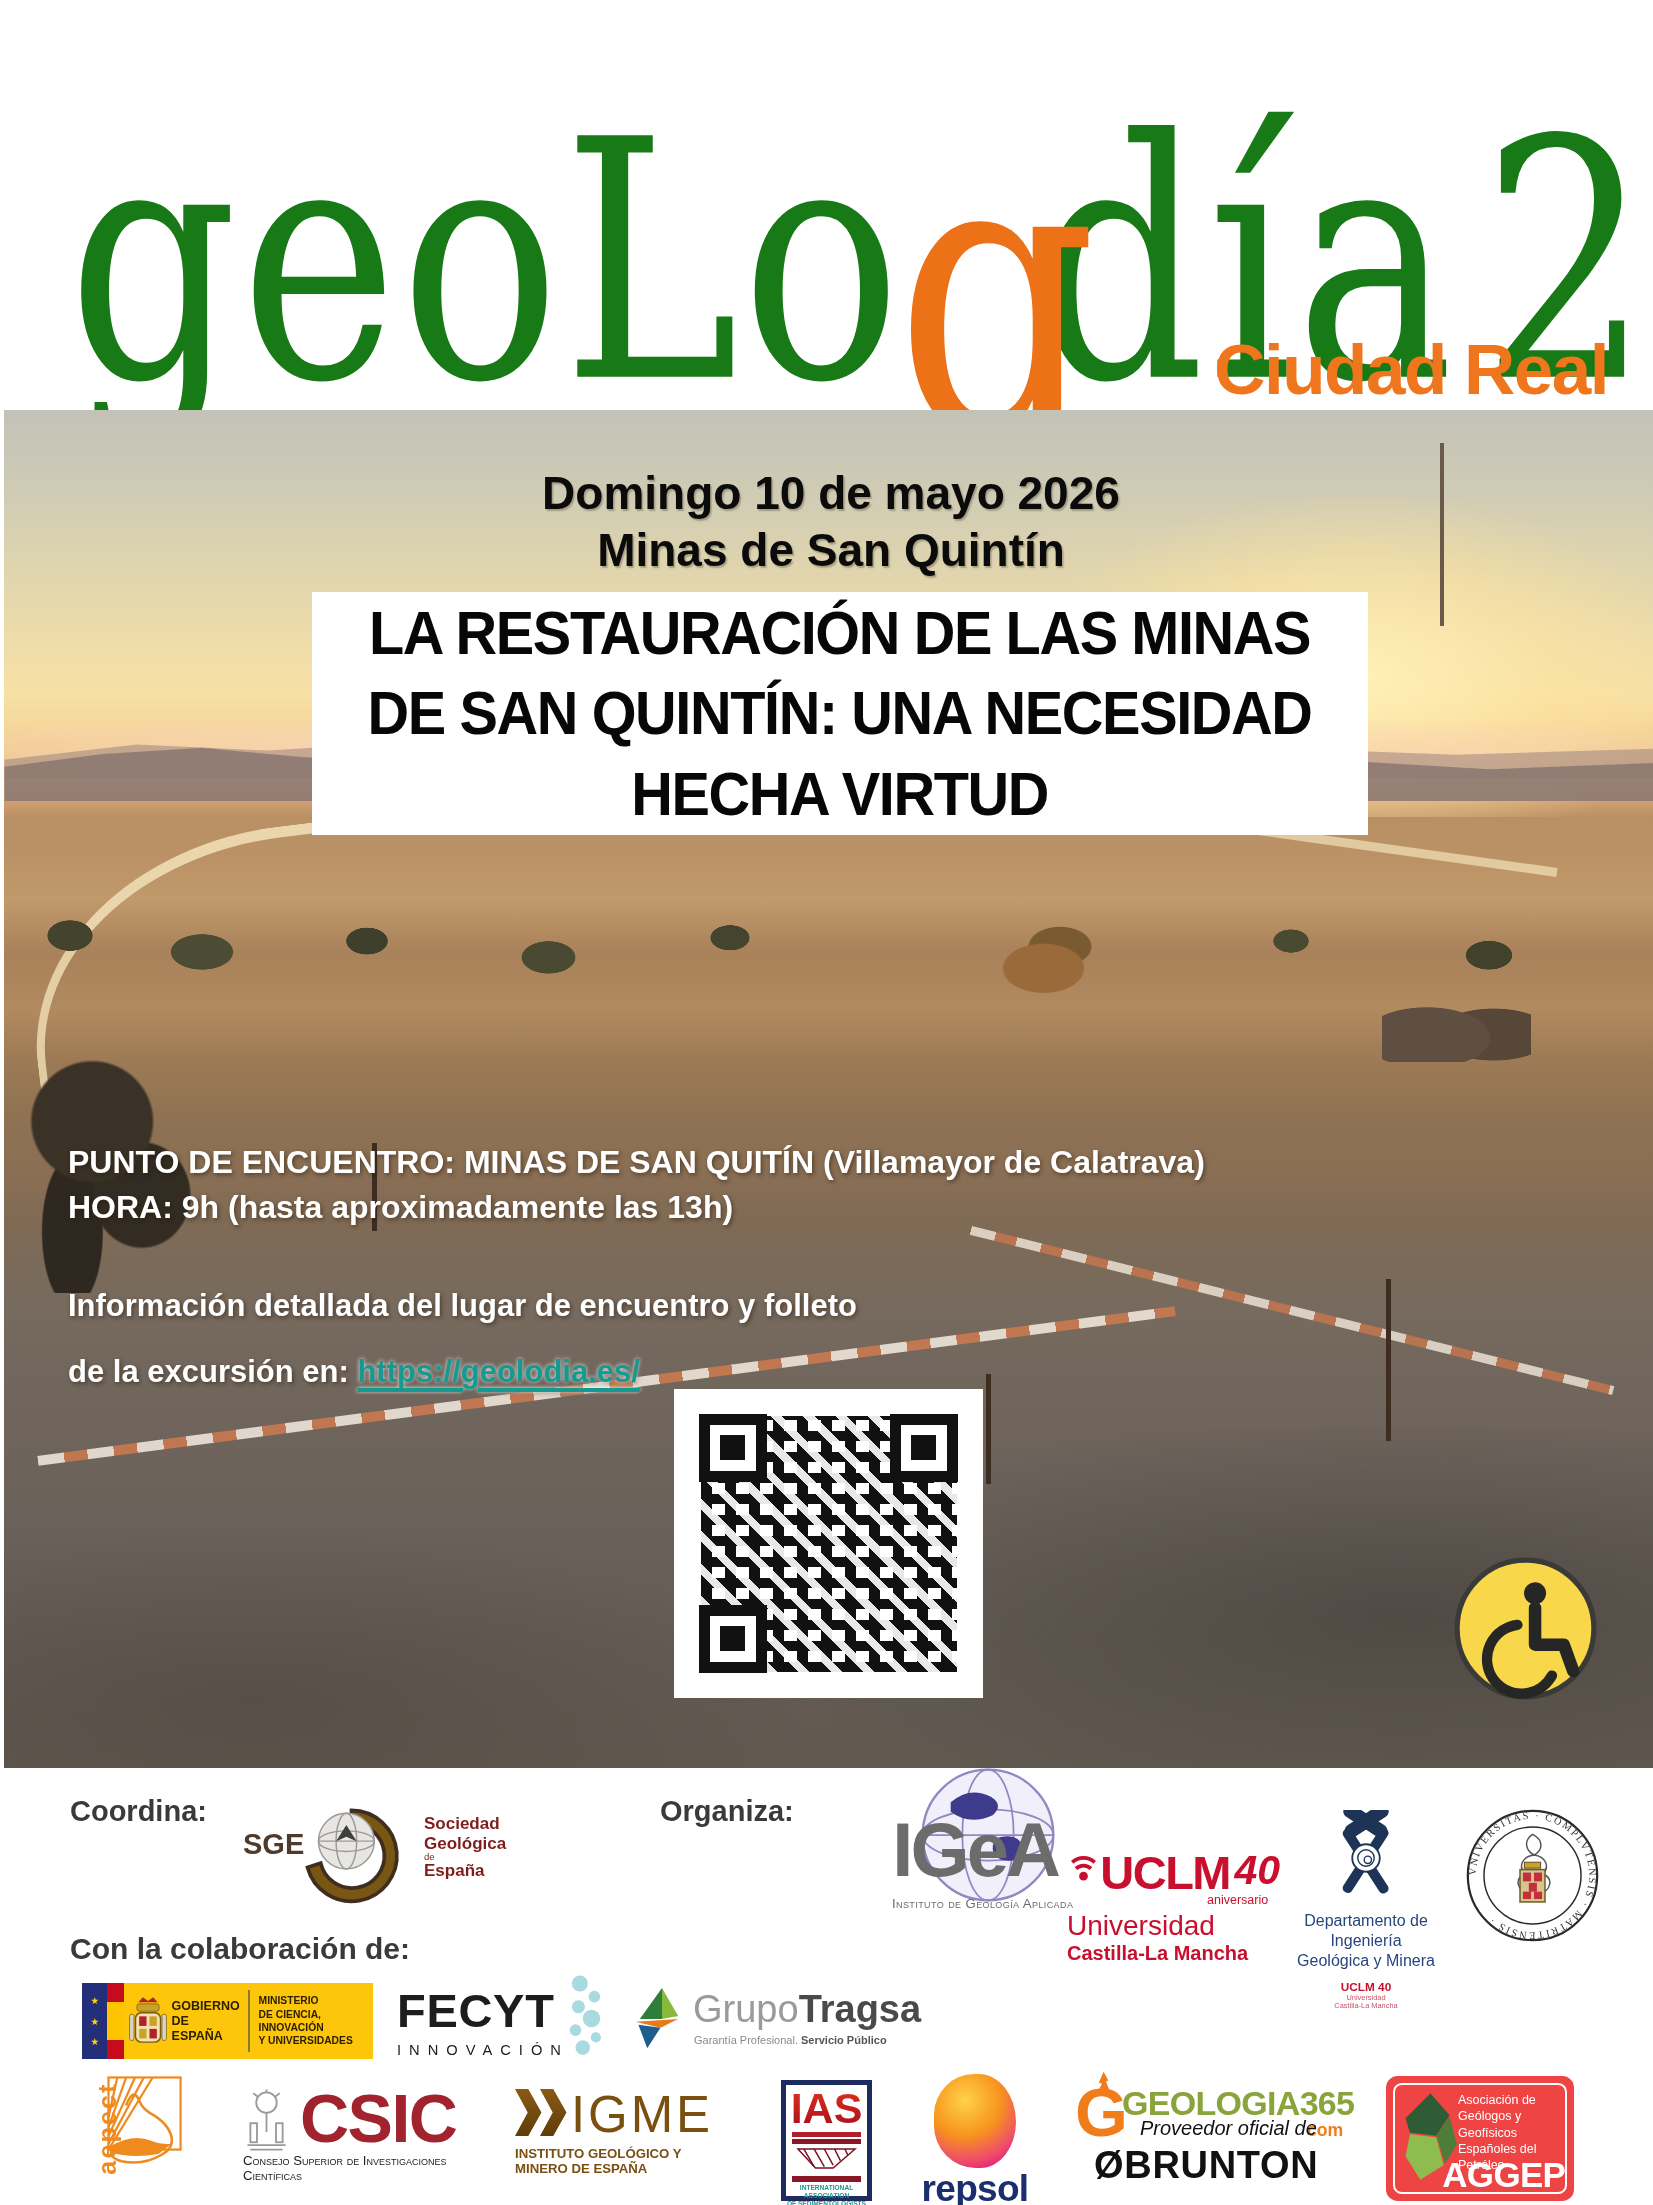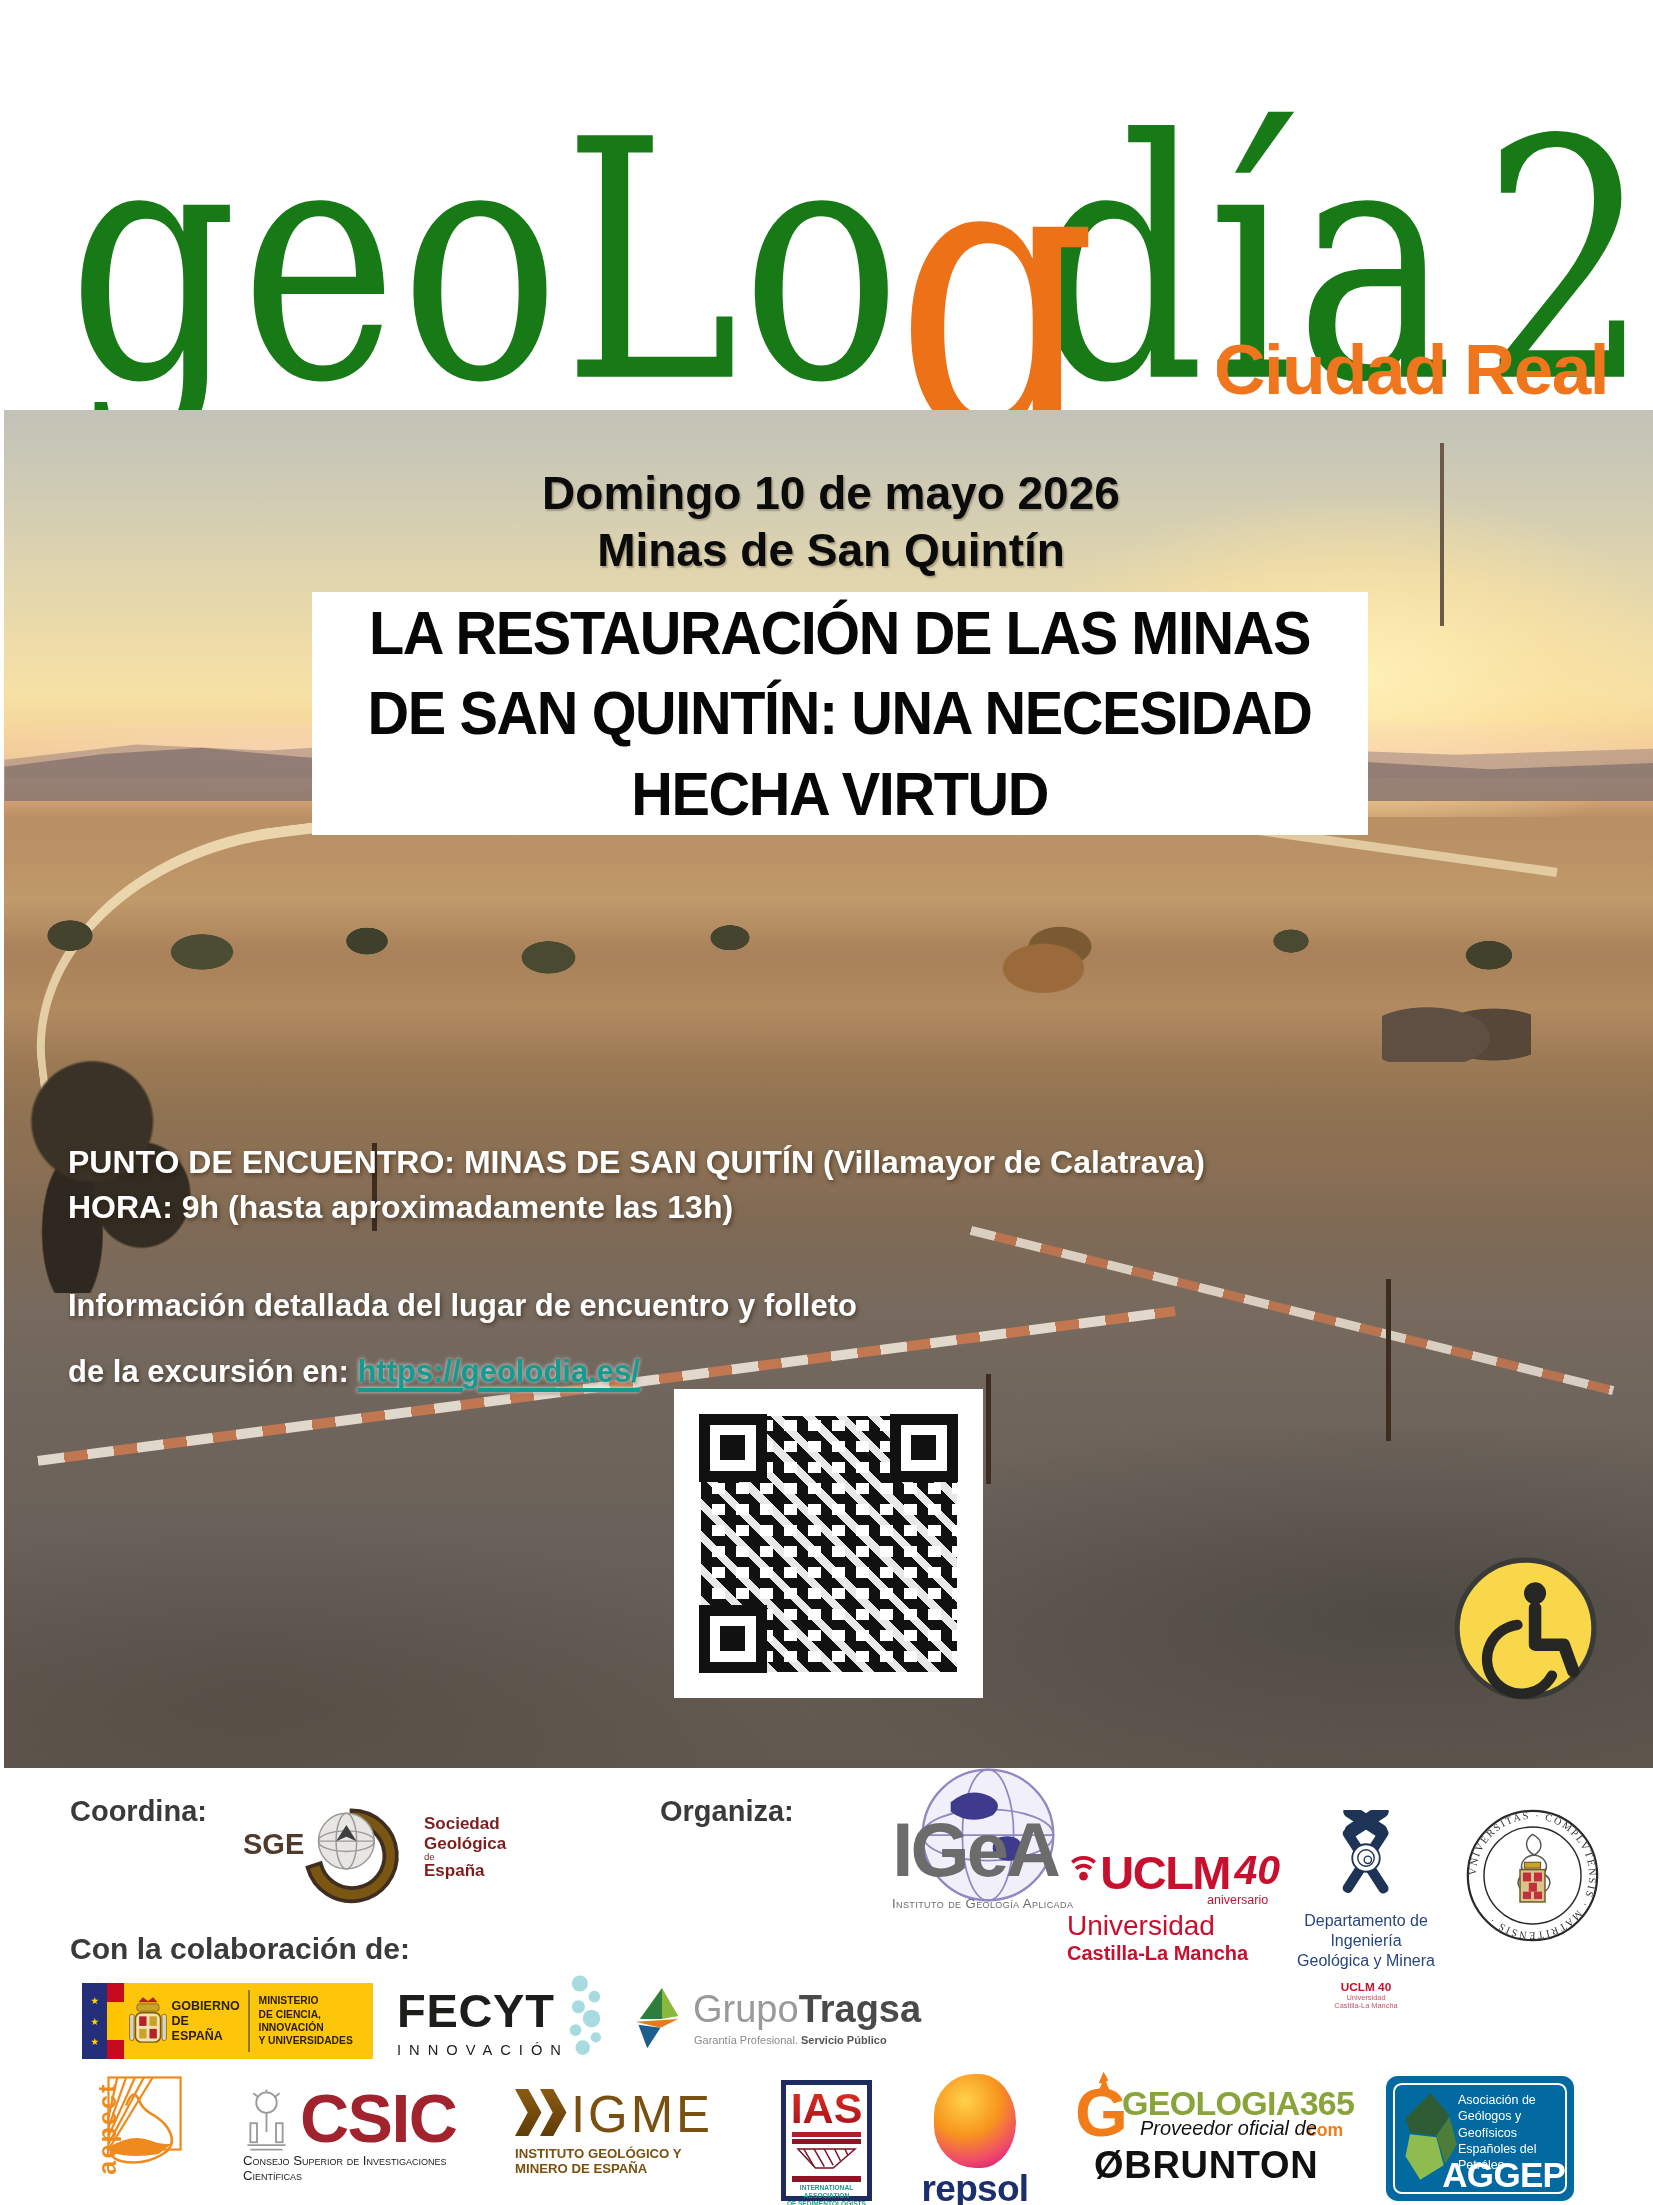--- a/index.html
+++ b/index.html
@@ -172,21 +172,21 @@
   .geo365{position:absolute;left:1075px;top:2082px;width:265px;height:96px;}
   .geo365 .gfl{position:absolute;left:0;top:-4.4px;font-size:68px;font-weight:700;color:#f07d1a;line-height:1;}
   .geo365 .flame{position:absolute;left:20.6px;top:-10.3px;width:16px;height:22px;background:#f07d1a;
     clip-path:polygon(50% 0,80% 40%,65% 45%,95% 100%,10% 95%,40% 55%,20% 50%);}
   .geo365 .nm{position:absolute;left:47px;top:1.5px;font-size:34px;font-weight:800;color:#8aa43c;letter-spacing:-0.7px;}
   .geo365 .com{position:absolute;left:232px;top:38px;font-size:17.6px;font-weight:800;color:#f07d1a;}
   .geo365 .prov{position:absolute;left:65px;top:35px;font-size:20px;font-style:italic;color:#111;}
   .geo365 .brunton{position:absolute;left:19px;top:62px;font-size:38px;font-weight:800;color:#111;letter-spacing:0.7px;}
   .geo365 .brunton .o{font-weight:800;}
   
-  .aggep{position:absolute;left:1386px;top:2076px;width:188px;height:125px;background:#0369a1;border-radius:11.8px;}
+  .aggep{position:absolute;left:1386px;top:2076px;width:188px;height:125px;background:#ef4444;border-radius:11.8px;}
   .aggep .inner{position:absolute;left:6.6px;top:6.6px;right:6.6px;bottom:6.6px;border:2.2px solid #fff;border-radius:8.8px;}
   .aggep .cap{position:absolute;left:72px;top:16px;font-size:12.5px;color:#fff;line-height:1.3;}
   .aggep .nm{position:absolute;right:8.8px;bottom:5.9px;font-size:35px;font-weight:800;color:#fff;letter-spacing:-0.7px;}
   .aggep svg{position:absolute;left:5.9px;top:7.4px;}
 </style>
 </head>
 <body>
 
 <div class="poster">
 

